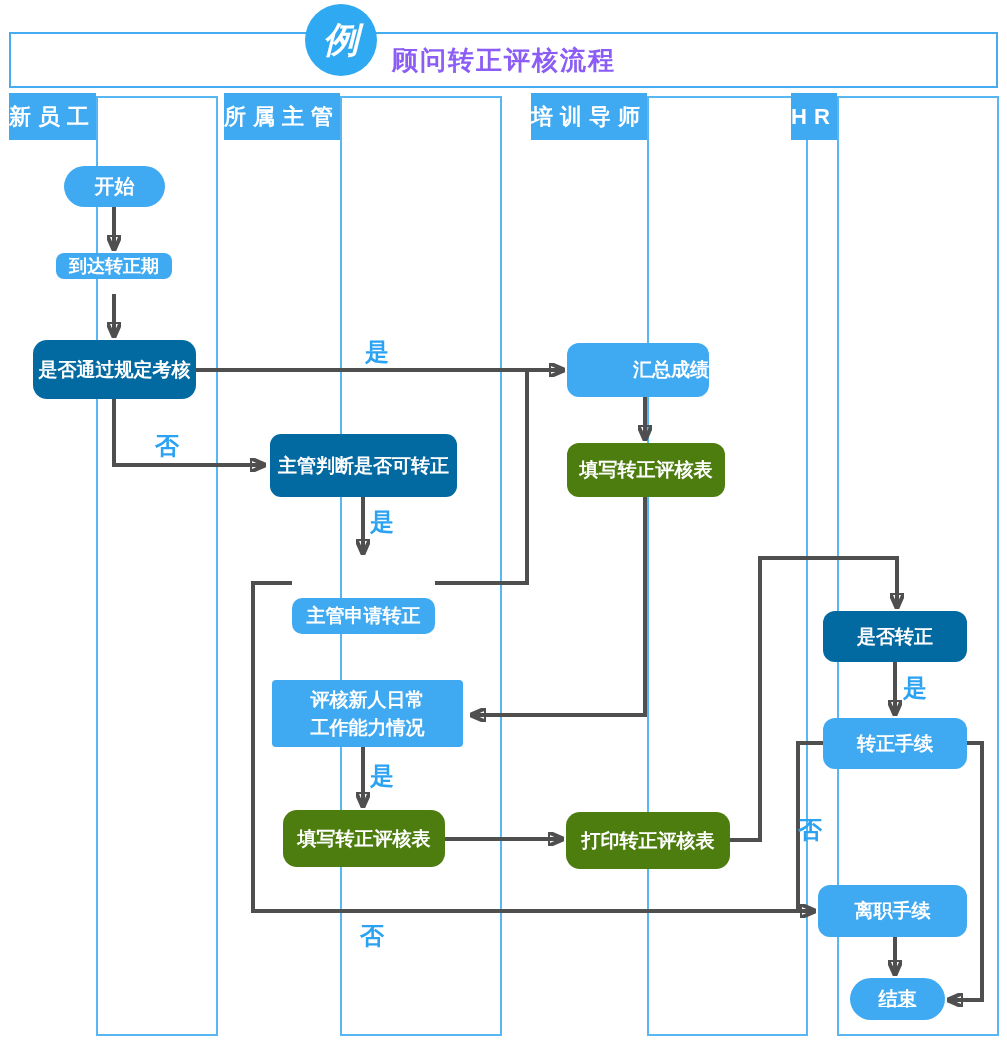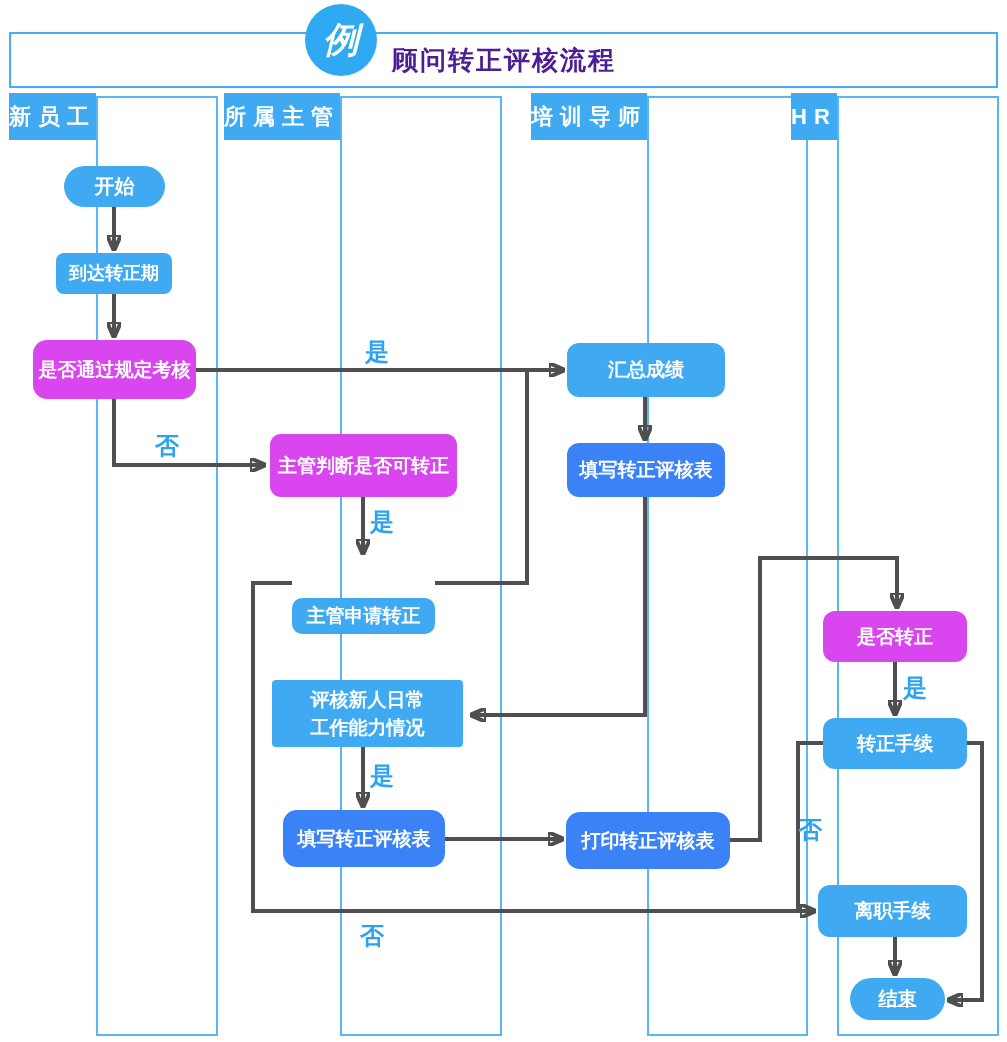--- a/index.html
+++ b/index.html
@@ -3,21 +3,21 @@
 <meta charset="utf-8">
 <style>
   * { margin:0; padding:0; box-sizing:border-box; }
   html,body { background:#ffffff; font-family:"Liberation Sans","DejaVu Sans",sans-serif; }
   #canvas { position:relative; width:1007px; height:1042px; background:#ffffff; overflow:hidden; }
 
   
   .title-bar { position:absolute; left:9px; top:32px; width:989px; height:56px;
                border:2px solid #45acf2; background:#ffffff; }
   .title-text { position:absolute; left:392px; top:32px; height:45px; line-height:56px;
-                color:#4c1d95; font-size:26px; font-weight:bold; letter-spacing:2px; z-index:4; }
+                color:#8b5cf6; font-size:26px; font-weight:bold; letter-spacing:2px; z-index:4; }
   .badge { position:absolute; left:305px; top:4px; width:72px; height:72px; border-radius:50%;
            background:#2fa9f1; color:#ffffff; font-size:36px; font-weight:bold; font-style:italic;
            display:flex; align-items:center; justify-content:center; z-index:5; }
 
   
   .lane { position:absolute; top:93px; height:943px; display:flex; z-index:0; }
   .lane-header { height:47px; background:#3fa9f1; color:#ffffff; font-size:22px; font-weight:bold;
                  letter-spacing:7px; display:flex; align-items:center; justify-content:center; }
   .lane-body { flex:1; margin-top:3px; border:2px solid #58b6f3; background:#ffffff; }
   #lane-1 { left:9px;   width:209px; }
@@ -36,31 +36,31 @@
   #lbl-judge-yes { left:370px; top:506px; }
   #lbl-eval-yes  { left:370px; top:760px; }
   #lbl-isreg-yes { left:903px; top:672px; }
   #lbl-isreg-no  { left:798px; top:814px; }
   #lbl-apply-no  { left:360px; top:920px; }
 
   
   .node { position:absolute; display:flex; flex-direction:column; align-items:center; justify-content:center;
           color:#ffffff; font-size:19px; font-weight:bold; text-align:center; line-height:1.45; z-index:3; }
   .blue   { background:#3fa9f1; }
-  .orange { background:#d946ef;justify-content:center; }
-  .green  { background:#3b82f6; }
+  .orange { background:#0369a1;justify-content:center; }
+  .green  { background:#4d7c0f; }
 
   #n-start        { left:64px;  top:166px; width:101px; height:41px; border-radius:21px; font-size:20px; }
-  #n-reach        { left:56px;  top:253px; width:116px; height:41px; border-radius:8px;  font-size:18px; }
+  #n-reach        { left:56px;  top:253px; width:116px; height:26px; border-radius:8px;  font-size:18px;justify-content:flex-end; }
   #n-pass         { left:33px;  top:340px; width:163px; height:59px; border-radius:14px; }
   #n-judge        { left:270px; top:434px; width:187px; height:63px; border-radius:11px; }
   #n-apply        { left:292px; top:561px; width:143px; height:36px; border-radius:10px;margin-top:37px; }
   #n-evaluate     { left:272px; top:680px; width:191px; height:67px; border-radius:4px; }
   #n-fill-sup     { left:283px; top:810px; width:162px; height:57px; border-radius:14px; }
-  #n-summarize    { left:567px; top:343px; width:158px; height:54px; border-radius:12px; }
+  #n-summarize    { left:567px; top:343px; width:142px; height:54px; border-radius:12px;align-items:flex-end; }
   #n-fill-mentor  { left:567px; top:443px; width:158px; height:54px; border-radius:12px; }
   #n-print        { left:566px; top:812px; width:164px; height:57px; border-radius:14px; }
   #n-isreg        { left:823px; top:611px; width:144px; height:51px; border-radius:12px; }
   #n-regproc      { left:823px; top:718px; width:144px; height:51px; border-radius:12px; }
   #n-resign       { left:818px; top:885px; width:149px; height:52px; border-radius:12px; }
   #n-end          { left:850px; top:978px; width:95px;  height:42px; border-radius:21px;text-decoration:underline; }
 </style>
 </head>
 <body>
 

